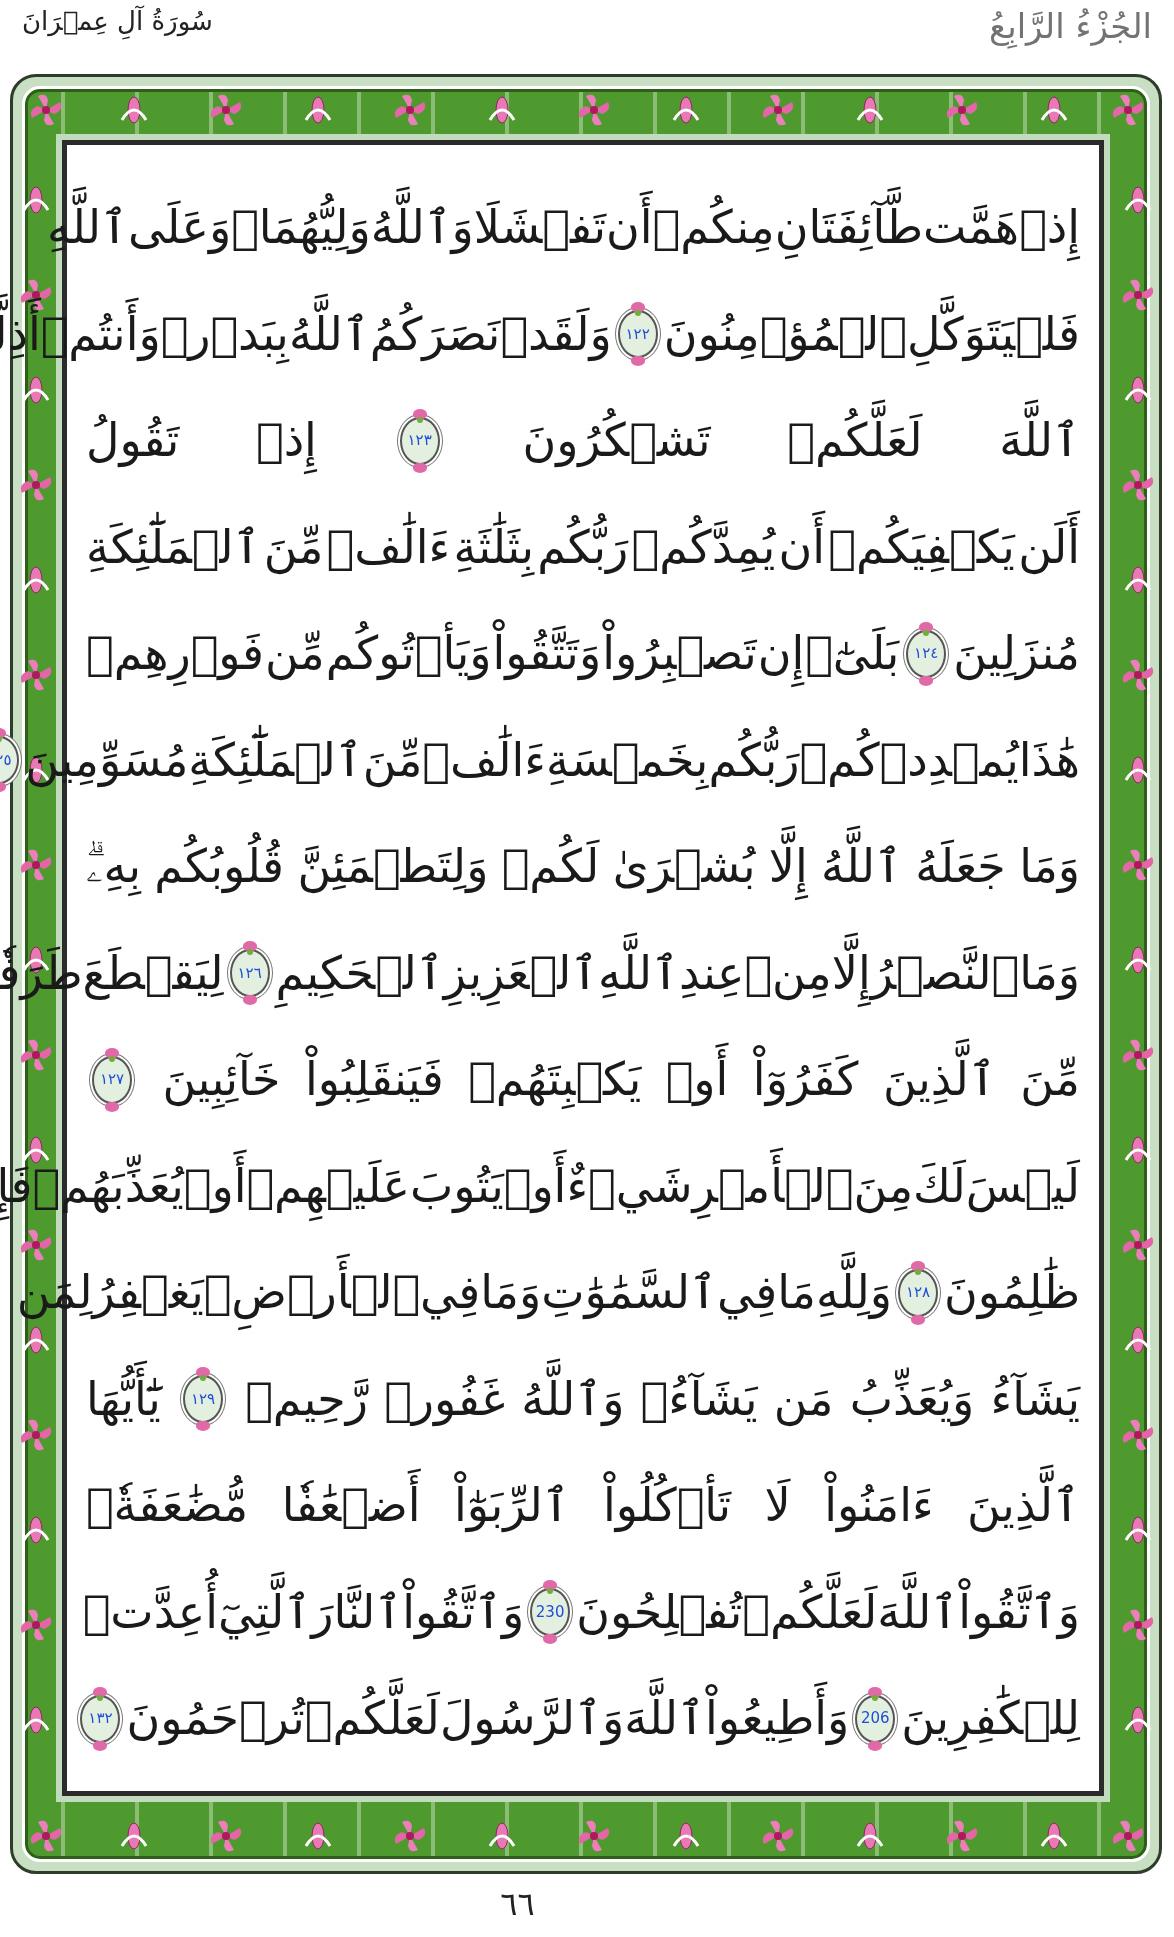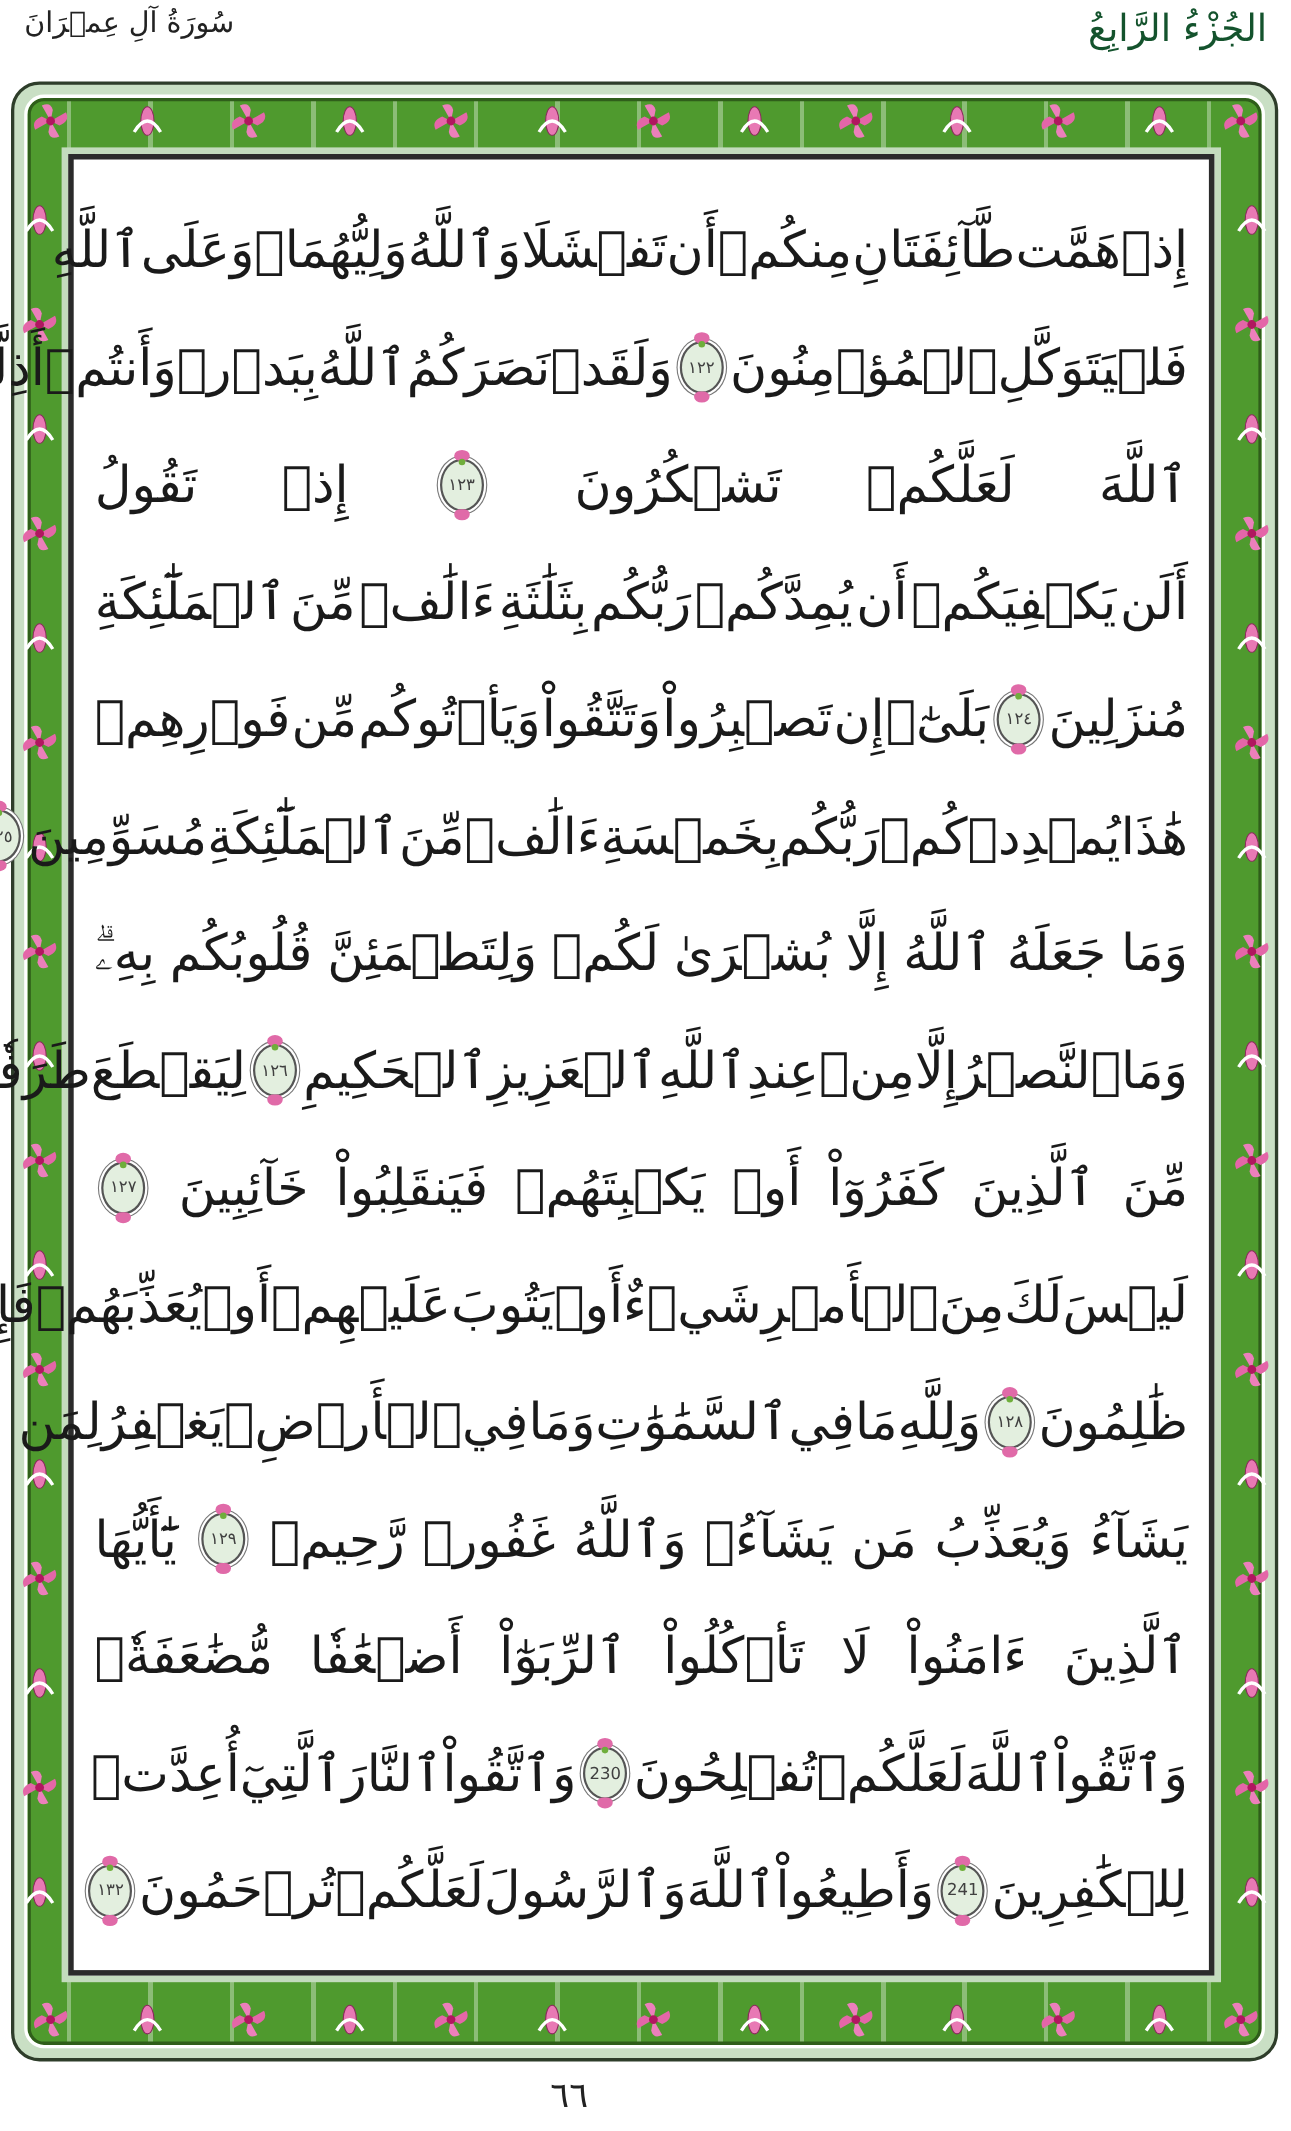--- a/index.html
+++ b/index.html
@@ -5,21 +5,21 @@
   html, body { margin:0; padding:0; }
   body {
     width:1174px; height:1937px; background:#ffffff; position:relative; overflow:hidden;
     font-family:"DejaVu Sans", sans-serif; color:#1c1c1c;
   }
   .header {
     position:absolute; top:0; left:0; width:1174px; height:70px;
   }
   .header .juz {
     position:absolute; right:22px; top:6px; font-size:34px; direction:rtl;
-    font-family:"DejaVu Sans", sans-serif; color:#14532d;
+    font-family:"DejaVu Sans", sans-serif; color:#737373;
   }
   .header .surah {
     position:absolute; left:22px; top:6px; font-size:26px; direction:rtl;
     font-family:"DejaVu Sans", sans-serif; color:#222;
   }
   
   .frame-outer {
     position:absolute; left:10px; top:74px; width:1152px; height:1800px;
     background:#c9dfc4;
     border:3px solid #2e3d2a; box-sizing:border-box;
@@ -60,21 +60,21 @@
   .line .seg { white-space:nowrap; }
   .ayah-marker {
     display:inline-flex; align-items:center; justify-content:center;
     width:40px; height:56px; margin:0 6px; position:relative; vertical-align:middle;
     flex:0 0 auto;
   }
   .ayah-marker .oval {
     width:36px; height:44px; border-radius:50%;
     background:#e3efdf; border:2px solid #555; box-shadow:0 0 0 2px #fff, 0 0 0 3px #777;
     display:flex; align-items:center; justify-content:center;
-    font-size:15px; color:#404040; font-family:"DejaVu Sans", sans-serif; line-height:1;
+    font-size:15px; color:#1d4ed8; font-family:"DejaVu Sans", sans-serif; line-height:1;
   }
   .ayah-marker .petal-top, .ayah-marker .petal-bot {
     position:absolute; left:50%; width:14px; height:10px; margin-left:-7px;
     background:#e06aa8; border-radius:50% 50% 40% 40%;
   }
   .ayah-marker .petal-top { top:-4px; }
   .ayah-marker .petal-bot { bottom:-4px; border-radius:40% 40% 50% 50%; }
   .ayah-marker .bud {
     position:absolute; left:50%; top:4px; width:6px; height:6px; margin-left:-3px;
     border-radius:50%; background:#6fae3b;
@@ -628,21 +628,21 @@
       <span class="seg">وَٱتَّقُواْ</span>
       <span class="seg">ٱلنَّارَ</span>
       <span class="seg">ٱلَّتِيٓ</span>
       <span class="seg">أُعِدَّتۡ</span>
     </div>
     <div class="line" style="top: 1515px;">
       <span class="seg">لِلۡكَٰفِرِينَ</span>
       <span class="ayah-marker">
         <span class="petal-top"></span>
         <span class="bud"></span>
-        <span class="oval">241</span>
+        <span class="oval">206</span>
         <span class="petal-bot"></span>
       </span>
       <span class="seg">وَأَطِيعُواْ</span>
       <span class="seg">ٱللَّهَ</span>
       <span class="seg">وَٱلرَّسُولَ</span>
       <span class="seg">لَعَلَّكُمۡ</span>
       <span class="seg">تُرۡحَمُونَ</span>
       <span class="ayah-marker">
         <span class="petal-top"></span>
         <span class="bud"></span>

